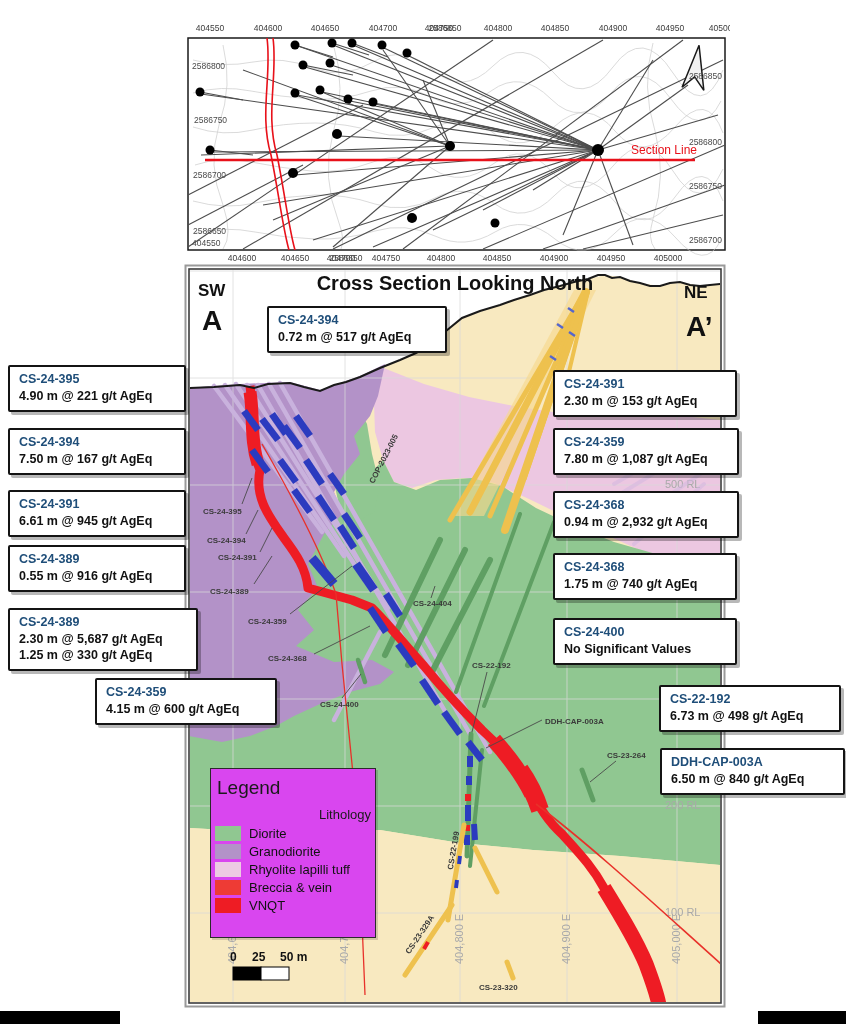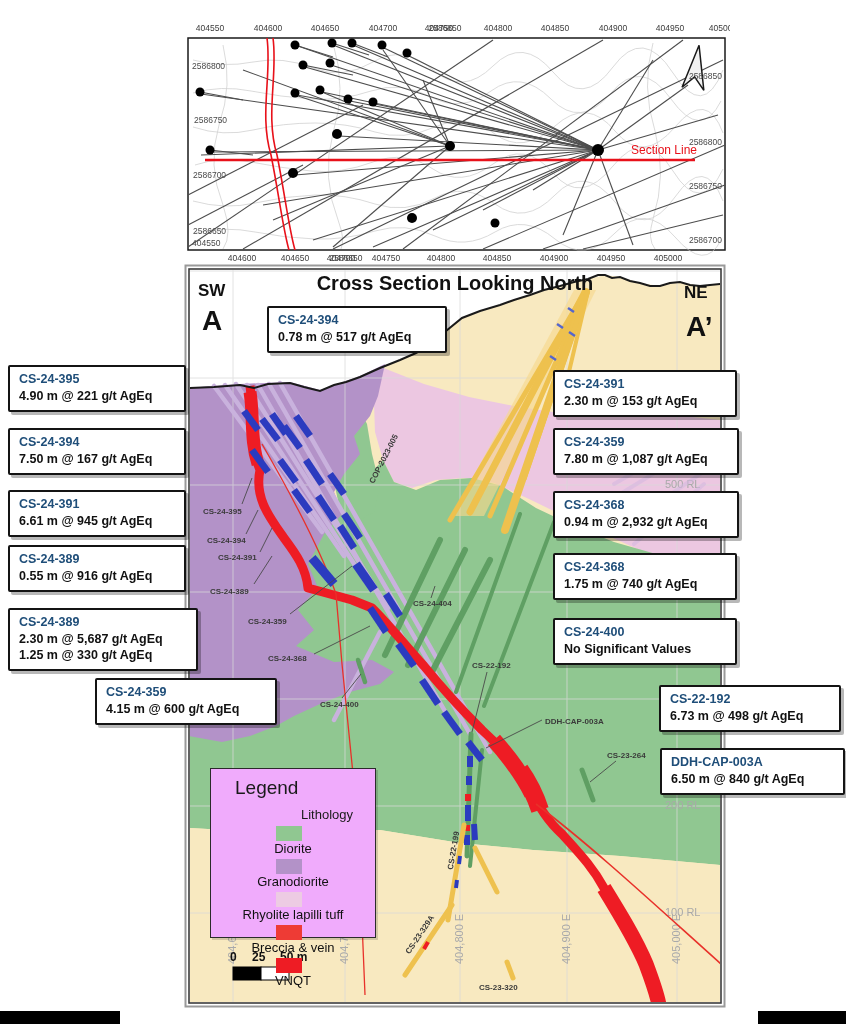--- a/index.html
+++ b/index.html
@@ -3,25 +3,25 @@
 <meta charset="utf-8">
 <style>
   html,body{margin:0;padding:0;background:#ffffff;}
   .stage{position:relative;width:846px;height:1024px;background:#fff;overflow:hidden;
          font-family:"Liberation Sans",sans-serif;}
   svg text{font-family:"Liberation Sans",sans-serif;}
   .callout{position:absolute;background:#fff;border:2.5px solid #141414;border-radius:2px;
            padding:5px 9px 6px 9px;box-shadow:3px 3px 0 rgba(0,0,0,.28);z-index:30;}
   .callout .cid{color:#1f4e79;font-weight:bold;font-size:12.5px;line-height:1.25;}
   .callout .cval{color:#111;font-weight:bold;font-size:12.5px;line-height:1.3;white-space:nowrap;}
-  .legend{position:absolute;left:210px;top:768px;width:166px;height:170px;background:#f0abfc;
-          border:1.5px solid #2b2b2b;box-shadow:2px 2px 0 rgba(0,0,0,.15);z-index:20;padding:6px 22px;box-sizing:border-box;}
+  .legend{position:absolute;left:210px;top:768px;width:166px;height:170px;background:#d946ef;
+          border:1.5px solid #2b2b2b;box-shadow:2px 2px 0 rgba(0,0,0,.15);z-index:20;padding:6px 4px;box-sizing:border-box;}
   .legend h3{margin:2px 0 8px 2px;font-size:19px;font-weight:normal;color:#1a1a1a;}
   .legend .sub{font-size:13px;color:#1a1a1a;margin:0 0 4px 2px;text-align:right;}
-  .legend .row{display:flex;align-items:center;margin:3px 0;flex-direction:column;}
+  .legend .row{display:flex;align-items:flex-start;margin:3px 0;}
   .legend .sw{width:26px;height:15px;margin-right:8px;flex:0 0 aupx;}
   .legend .lbl{font-size:13px;color:#111;}
   .sw-diorite{background:#90c791;}
   .sw-granodiorite{background:#b392c8;}
   .sw-rhyolite{background:#edcbe3;}
   .sw-breccia{background:#ee3b35;}
   .sw-vnqt{background:#ee1c24;}
   .blackbar{position:absolute;background:#000;height:13px;top:1011px;z-index:40;}
   .leaders{position:absolute;left:0;top:0;z-index:5;pointer-events:none;}
 </style>
@@ -404,21 +404,21 @@
       <text x="46" y="697" font-size="12" font-weight="bold" fill="#111">0</text>
       <text x="68" y="697" font-size="12" font-weight="bold" fill="#111">25</text>
       <text x="96" y="697" font-size="12" font-weight="bold" fill="#111">50 m</text>
       <rect x="49" y="703" width="28" height="13" fill="#000" stroke="#000" stroke-width="1"></rect>
       <rect x="77" y="703" width="28" height="13" fill="#fff" stroke="#000" stroke-width="1"></rect>
     </g>
   </svg>
 
   <div class="callout" style="left:267px;top:306px;width:158px;">
     <div class="cid">CS-24-394</div>
-    <div class="cval">0.78 m @ 517 g/t AgEq</div>
+    <div class="cval">0.72 m @ 517 g/t AgEq</div>
   </div>
 
   <div class="callout" style="left:8px;top:365px;width:156px;">
     <div class="cid">CS-24-395</div>
     <div class="cval">4.90 m @ 221 g/t AgEq</div>
   </div>
   <div class="callout" style="left:8px;top:428px;width:156px;">
     <div class="cid">CS-24-394</div>
     <div class="cval">7.50 m @ 167 g/t AgEq</div>
   </div>

